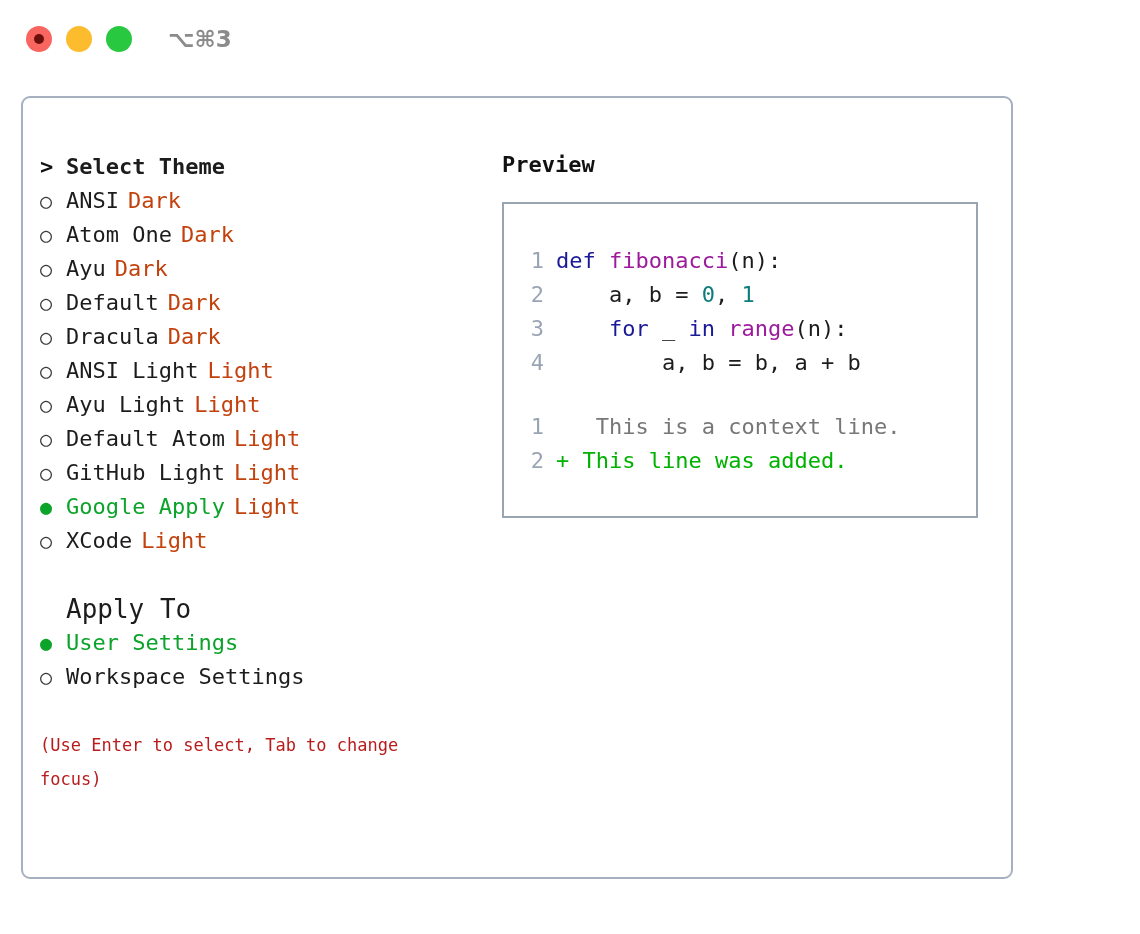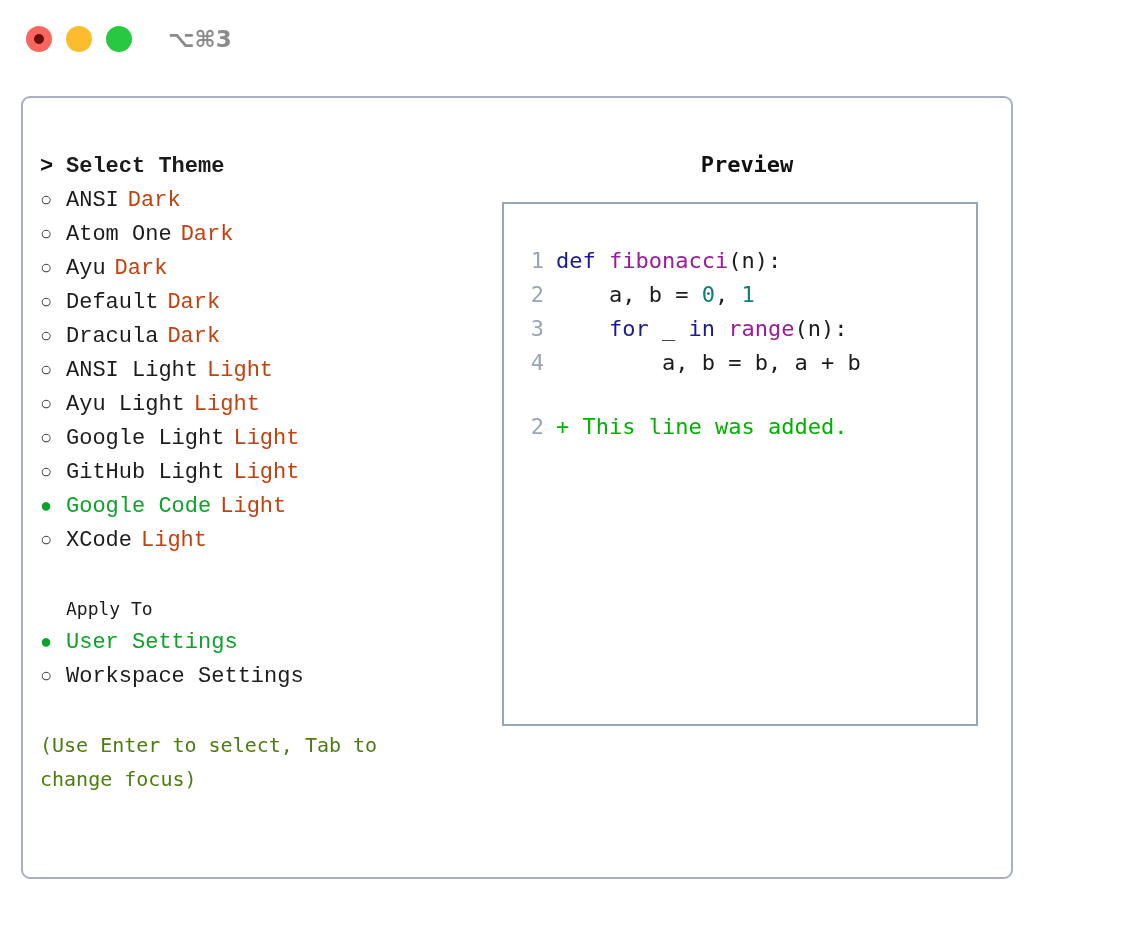--- a/index.html
+++ b/index.html
@@ -84,21 +84,20 @@
     top: 52px;
     width: 430px;
   }
 
   .row {
     height: 34px;
     line-height: 34px;
     font-size: 22px;
     white-space: nowrap;
     color: #1c1c1c;
-    font-family: Liberation Mono, monospace;
   }
   .marker {
     display: inline-block;
     width: 26px;
     text-align: left;
     font-size: 20px;
     color: #3a3a3a;
   }
   .marker.sel { color: #0ba32a; }
   .marker.prompt {
@@ -111,52 +110,51 @@
   .name.selected { color: #0ba32a; }
   .variant {
     color: #c2410c;
     margin-left: 9px;
   }
 
   #apply-block { margin-top: 34px; }
   .apply-heading {
     height: 34px;
     line-height: 34px;
-    font-size: 18px;
+    font-size: 26px;
     color: #1c1c1c;
     padding-left: 26px;
   }
 
   #hint {
     margin-top: 34px;
-    font-size: 20px;
-    line-height: 34px;
-    color: #4d7c0f;
+    font-size: 17px;
+    line-height: 34px;
+    color: #b91c1c;
     width: 400px;
   }
 
   
   #preview-column {
     position: absolute;
     left: 479px;
     top: 52px;
     width: 490px;
   }
   #preview-title {
     font-size: 22px;
     font-weight: bold;
     color: #111111;
     line-height: 30px;
     height: 30px;
-    text-align: center;
   }
   #code-box {
     margin-top: 22px;
     width: 476px;
-    height: 524px;
+    height: 316px;
     border: 2px solid #9aa5b4;
     background: #ffffff;
     box-sizing: border-box;
     position: relative;
   }
   #code-inner {
     position: absolute;
     left: 18px;
     top: 40px;
     right: 6px;
@@ -205,23 +203,23 @@
       </div>
 
       <div id="theme-list">
           <div class="row"><span class="marker">○</span><span class="name">ANSI</span><span class="variant">Dark</span></div>
           <div class="row"><span class="marker">○</span><span class="name">Atom One</span><span class="variant">Dark</span></div>
           <div class="row"><span class="marker">○</span><span class="name">Ayu</span><span class="variant">Dark</span></div>
           <div class="row"><span class="marker">○</span><span class="name">Default</span><span class="variant">Dark</span></div>
           <div class="row"><span class="marker">○</span><span class="name">Dracula</span><span class="variant">Dark</span></div>
           <div class="row"><span class="marker">○</span><span class="name">ANSI Light</span><span class="variant">Light</span></div>
           <div class="row"><span class="marker">○</span><span class="name">Ayu Light</span><span class="variant">Light</span></div>
-          <div class="row"><span class="marker">○</span><span class="name">Google Light</span><span class="variant">Light</span></div>
+          <div class="row"><span class="marker">○</span><span class="name">Default Atom</span><span class="variant">Light</span></div>
           <div class="row"><span class="marker">○</span><span class="name">GitHub Light</span><span class="variant">Light</span></div>
-          <div class="row"><span class="marker sel">●</span><span class="name selected">Google Code</span><span class="variant">Light</span></div>
+          <div class="row"><span class="marker sel">●</span><span class="name selected">Google Apply</span><span class="variant">Light</span></div>
           <div class="row"><span class="marker">○</span><span class="name">XCode</span><span class="variant">Light</span></div>
         </div>
 
       <div id="apply-block">
         <div class="apply-heading">Apply To</div>
         <div id="apply-list">
             <div class="row"><span class="marker sel">●</span><span class="name selected">User Settings</span></div>
             <div class="row"><span class="marker">○</span><span class="name">Workspace Settings</span></div>
           </div>
       </div>
@@ -234,20 +232,21 @@
       <div id="code-box">
         <div id="code-inner">
           <div id="code-lines">
               <div class="code-line"><span class="ln">1</span><span class="kw">def </span><span class="fn">fibonacci</span><span class="punct">(n):</span></div>
               <div class="code-line"><span class="ln">2</span><span class="plain">    a, b = </span><span class="num">0</span><span class="plain">, </span><span class="num">1</span></div>
               <div class="code-line"><span class="ln">3</span><span class="plain">    </span><span class="kw">for</span><span class="plain"> _ </span><span class="kw">in</span><span class="plain"> </span><span class="fn">range</span><span class="punct">(n):</span></div>
               <div class="code-line"><span class="ln">4</span><span class="plain">        a, b = b, a + b</span></div>
             </div>
           <div class="gap"></div>
           <div id="diff-lines">
+              <div class="code-line"><span class="ln">1</span><span class="ctx"> </span><span class="ctx">  This is a context line.</span></div>
               <div class="code-line"><span class="ln">2</span><span class="add">+</span><span class="add"> This line was added.</span></div>
             </div>
         </div>
       </div>
     </div>
 
   </div>
 </div>
 
 </body></html>

